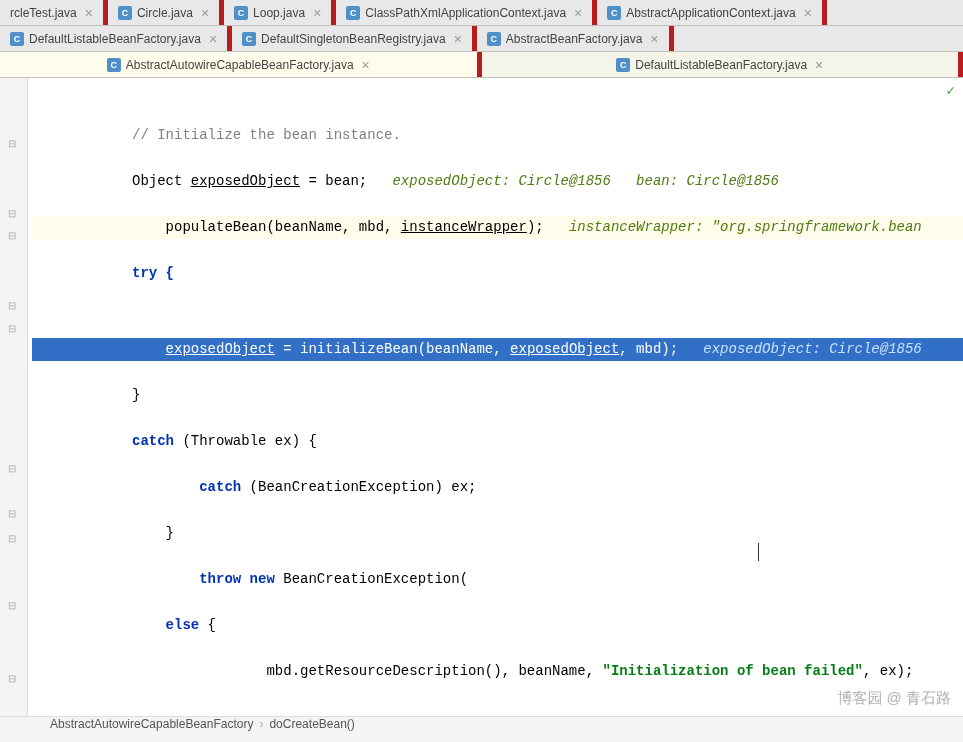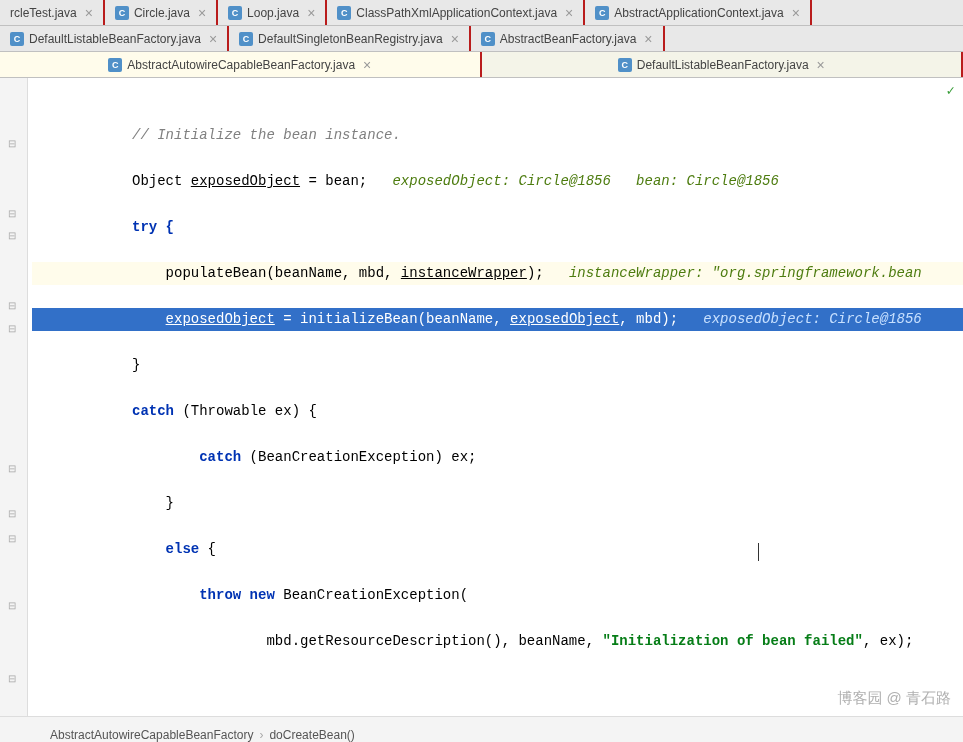--- a/index.html
+++ b/index.html
@@ -1,36 +1,36 @@
 <!DOCTYPE html>
 <html><head>
 <meta charset="utf-8">
 <style>
 * { margin: 0; padding: 0; box-sizing: border-box; }
 body { font-family: "Segoe UI", Arial, sans-serif; font-size: 12px; background: #fff; overflow: hidden; }
 .tabs-row { display: flex; background: #e8e8e8; border-bottom: 1px solid #c0c0c0; height: 26px; }
-.tab { display: flex; align-items: center; padding: 0 10px; border-right: 2px solid #b91c1c; color: #444; cursor: pointer; white-space: nowrap; font-size: 12px; }
+.tab { display: flex; align-items: center; padding: 0 10px; border-right: 5px solid #b91c1c; color: #444; cursor: pointer; white-space: nowrap; font-size: 12px; }
 .tab.active2 { background: #fffceb; }
 .file-icon { width: 14px; height: 14px; margin-right: 5px; display: inline-flex; align-items: center; justify-content: center; background: #5090c8; color: #fff; border-radius: 2px; font-size: 9px; font-weight: bold; }
 .close-x { margin-left: 8px; color: #999; font-size: 14px; }
 .editor-wrap { display: flex; height: calc(100vh - 104px); }
 .gutter { width: 28px; background: #f4f4f4; border-right: 1px solid #ddd; position: relative; }
 .gutter-mark { position: absolute; left: 8px; width: 10px; height: 10px; font-size: 10px; color: #aaa; }
 .code-area { flex: 1; font-family: "Consolas", "Courier New", monospace; font-size: 14px; line-height: 23px; padding-left: 4px; overflow: hidden; white-space: pre; color: #000; position: relative; }
 .check-icon { position: absolute; top: 2px; right: 8px; color: #3a9e3a; font-size: 14px; }
 .line { height: 23px; padding-left: 100px; }
-.line.highlighted { background: #3270c8; color: #fff; }
+.line.highlighted { background: #3270c8; color: #fff; margin-top: 30px; }
 .line.highlighted .kw, .line.highlighted .str, .line.highlighted .cmt, .line.highlighted .hint, .line.highlighted .id { color: #fff; }
 .line.yellbg { background: #fffceb; }
 .kw { color: #0033b3; font-weight: bold; }
-.cmt { color: #808080; font-style: italic; }
+.cmt { color: #808080; }
 .str { color: #067d17; font-weight: bold; }
 .id { text-decoration: underline; text-align: center; }
 .hint { color: #4d7c0f; font-style: italic; }
-.breadcrumb { height: 26px; background: #f4f4f4; border-top: 1px solid #ddd; display: flex; align-items: flex-end; padding-left: 50px; font-size: 12px; color: #555; }
+.breadcrumb { height: 26px; background: #f4f4f4; border-top: 1px solid #ddd; display: flex; align-items: flex-start; padding-left: 50px; font-size: 12px; color: #555; }
 .breadcrumb .sep { margin: 0 6px; color: #aaa; }
 .watermark { position: fixed; bottom: 34px; right: 12px; color: #b0b0b0; font-size: 15px; }
 .cursor-caret { position: fixed; top: 543px; left: 758px; width: 1px; height: 18px; background: #333; }
 </style>
 </head>
 <body>
 
 <div class="tabs-row">
   <div class="tab">
       <span>rcleTest.java</span>
@@ -97,29 +97,29 @@
     <span class="gutter-mark" style="top:385px">⊟</span>
     <span class="gutter-mark" style="top:430px">⊟</span>
     <span class="gutter-mark" style="top:455px">⊟</span>
     <span class="gutter-mark" style="top:522px">⊟</span>
     <span class="gutter-mark" style="top:595px">⊟</span>
   </div>
   <div class="code-area">
     <span class="check-icon">✓</span>
 <div class="line"><span class="cmt">// Initialize the bean instance.</span></div>
 <div class="line"><span>Object </span><span class="id">exposedObject</span><span> = bean;   </span><span class="hint">exposedObject: Circle@1856   bean: Circle@1856</span></div>
+<div class="line yellbg"><span>    populateBean(beanName, mbd, </span><span class="id">instanceWrapper</span><span>);   </span><span class="hint">instanceWrapper: "org.springframework.bean</span></div>
 <div class="line"><span class="kw">try {</span></div>
-<div class="line yellbg"><span>    populateBean(beanName, mbd, </span><span class="id">instanceWrapper</span><span>);   </span><span class="hint">instanceWrapper: "org.springframework.bean</span></div>
 <div class="line highlighted"><span>    </span><span class="id">exposedObject</span><span> = initializeBean(beanName, </span><span class="id">exposedObject</span><span>, mbd);   </span><span class="hint" style="color:#c7e0ff">exposedObject: Circle@1856</span></div>
 <div class="line"><span>}</span></div>
 <div class="line"><span class="kw">catch</span><span> (Throwable ex) {</span></div>
 <div class="line"><span class="kw">        catch</span><span> (BeanCreationException) ex;</span></div>
 <div class="line"><span>    }</span></div>
+<div class="line"><span class="kw">        throw new</span><span> BeanCreationException(</span></div>
 <div class="line"><span class="kw">    else</span><span> {</span></div>
-<div class="line"><span class="kw">        throw new</span><span> BeanCreationException(</span></div>
 <div class="line"><span>                mbd.getResourceDescription(), beanName, </span><span class="str">"Initialization of bean failed"</span><span>, ex);</span></div>
 
 
 
 
 
 
 
 
 

